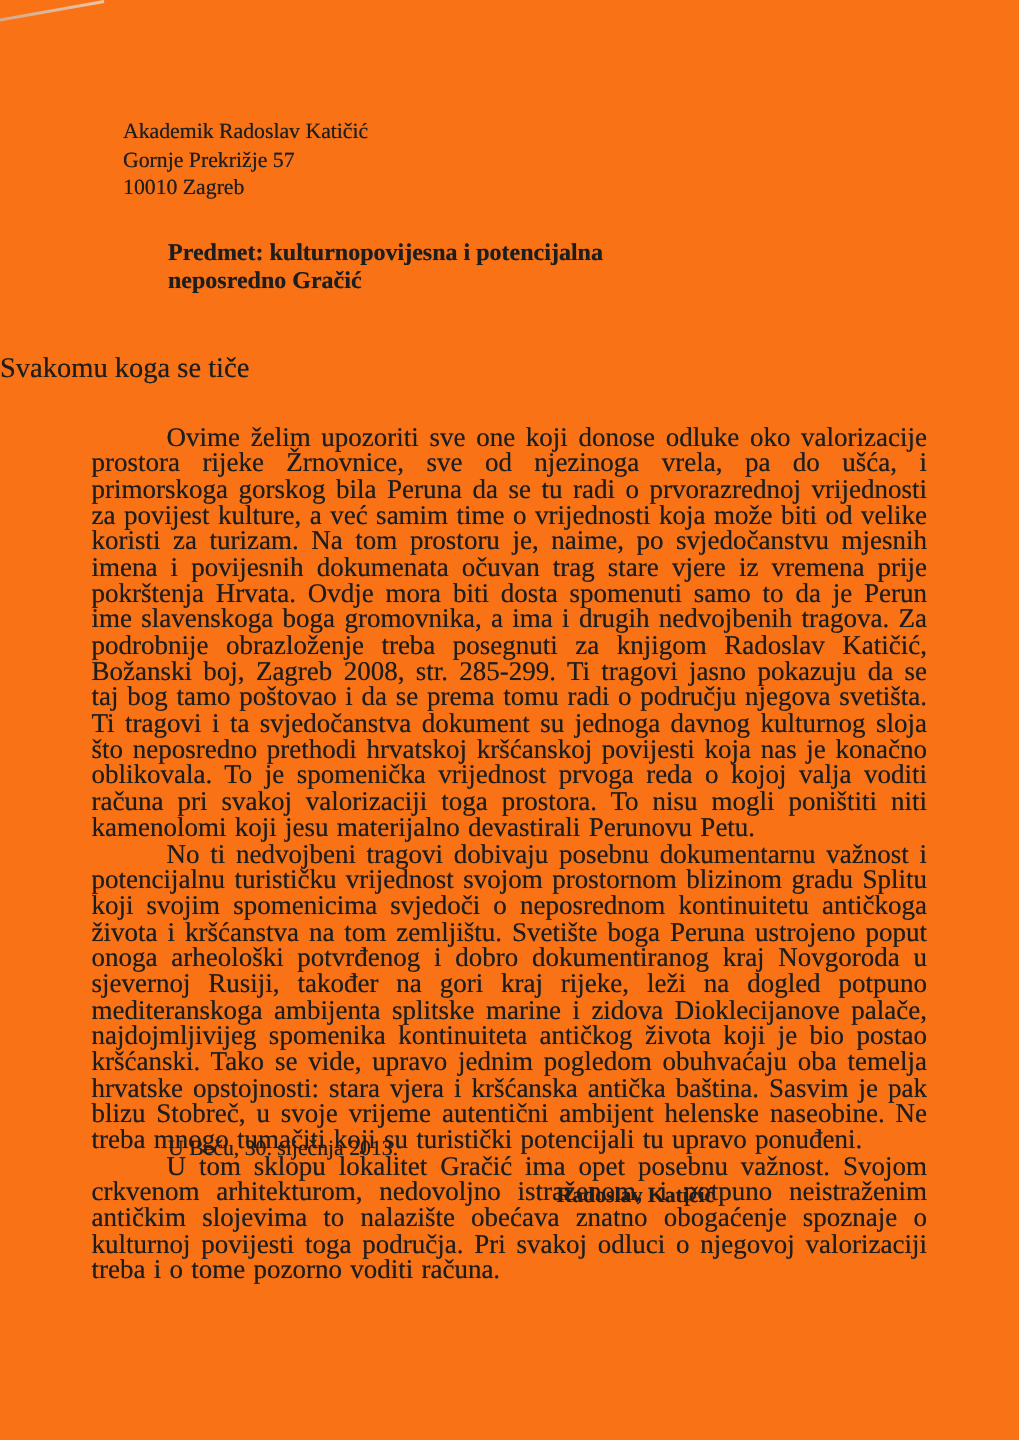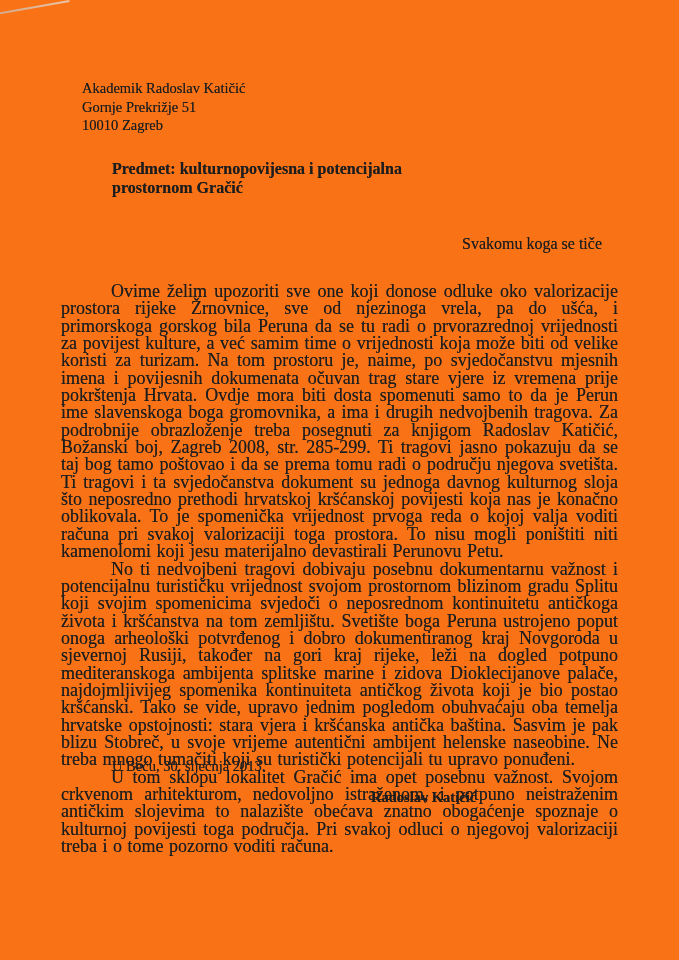--- a/index.html
+++ b/index.html
@@ -42,22 +42,22 @@
     font-size: 16px;
     line-height: 18.5px;
     white-space: nowrap;
     font-weight: bold;
   }
   .salutation {
     position: absolute;
     top: 235px;
     left: 0;
     width: 602px;
-    text-align: right;
-    font-size: 16px;
+    text-align: left;
+    font-size: 19px;
   }
   .body-block {
     position: absolute;
     top: 283px;
     left: 61px;
     width: 557px;
     font-size: 18px;
     line-height: 17.35px;
     text-align: justify;
     text-justify: inter-word;
@@ -85,27 +85,27 @@
 </style>
 </head>
 <body>
 
 <div class="page">
 
   <div class="scan-artifact"></div>
 
   <div class="sender-block">
     <div>Akademik Radoslav Katičić</div>
-    <div>Gornje Prekrižje 51</div>
+    <div>Gornje Prekrižje 57</div>
     <div>10010 Zagreb</div>
   </div>
 
   <div class="subject-block">
     <div>Predmet: kulturnopovijesna i potencijalna</div>
-    <div>prostornom Gračić</div>
+    <div>neposredno Gračić</div>
   </div>
 
   <div class="salutation">Svakomu koga se tiče</div>
 
   <div class="body-block">
     <p>Ovime želim upozoriti sve one koji donose odluke oko valorizacije prostora rijeke Žrnovnice, sve od njezinoga vrela, pa do ušća, i primorskoga gorskog bila Peruna da se tu radi o prvorazrednoj vrijednosti za povijest kulture, a već samim time o vrijednosti koja može biti od velike koristi za turizam. Na tom prostoru je, naime, po svjedočanstvu mjesnih imena i povijesnih dokumenata očuvan trag stare vjere iz vremena prije pokrštenja Hrvata. Ovdje mora biti dosta spomenuti samo to da je Perun ime slavenskoga boga gromovnika, a ima i drugih nedvojbenih tragova. Za podrobnije obrazloženje treba posegnuti za knjigom Radoslav Katičić, Božanski boj, Zagreb 2008, str. 285-299. Ti tragovi jasno pokazuju da se taj bog tamo poštovao i da se prema tomu radi o području njegova svetišta. Ti tragovi i ta svjedočanstva dokument su jednoga davnog kulturnog sloja što neposredno prethodi hrvatskoj kršćanskoj povijesti koja nas je konačno oblikovala. To je spomenička vrijednost prvoga reda o kojoj valja voditi računa pri svakoj valorizaciji toga prostora. To nisu mogli poništiti niti kamenolomi koji jesu materijalno devastirali Perunovu Petu.</p>
     <p>No ti nedvojbeni tragovi dobivaju posebnu dokumentarnu važnost i potencijalnu turističku vrijednost svojom prostornom blizinom gradu Splitu koji svojim spomenicima svjedoči o neposrednom kontinuitetu antičkoga života i kršćanstva na tom zemljištu. Svetište boga Peruna ustrojeno poput onoga arheološki potvrđenog i dobro dokumentiranog kraj Novgoroda u sjevernoj Rusiji, također na gori kraj rijeke, leži na dogled potpuno mediteranskoga ambijenta splitske marine i zidova Dioklecijanove palače, najdojmljivijeg spomenika kontinuiteta antičkog života koji je bio postao kršćanski. Tako se vide, upravo jednim pogledom obuhvaćaju oba temelja hrvatske opstojnosti: stara vjera i kršćanska antička baština. Sasvim je pak blizu Stobreč, u svoje vrijeme autentični ambijent helenske naseobine. Ne treba mnogo tumačiti koji su turistički potencijali tu upravo ponuđeni.</p>
     <p>U tom sklopu lokalitet Gračić ima opet posebnu važnost. Svojom crkvenom arhitekturom, nedovoljno istraženom, i potpuno neistraženim antičkim slojevima to nalazište obećava znatno obogaćenje spoznaje o kulturnoj povijesti toga područja. Pri svakoj odluci o njegovoj valorizaciji treba i o tome pozorno voditi računa.</p>
   </div>
 

